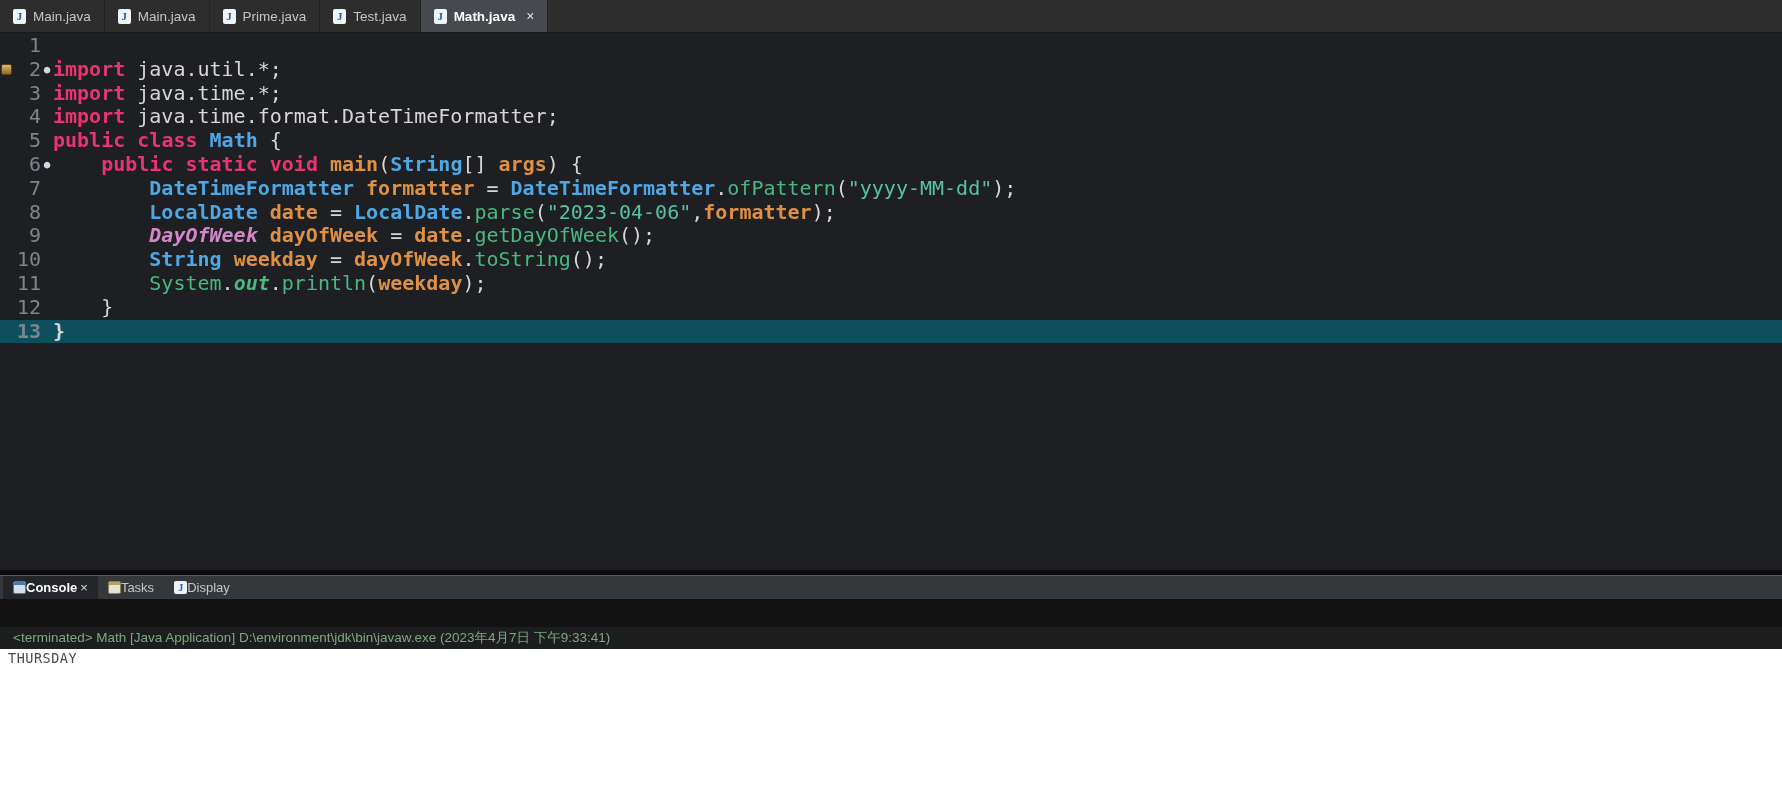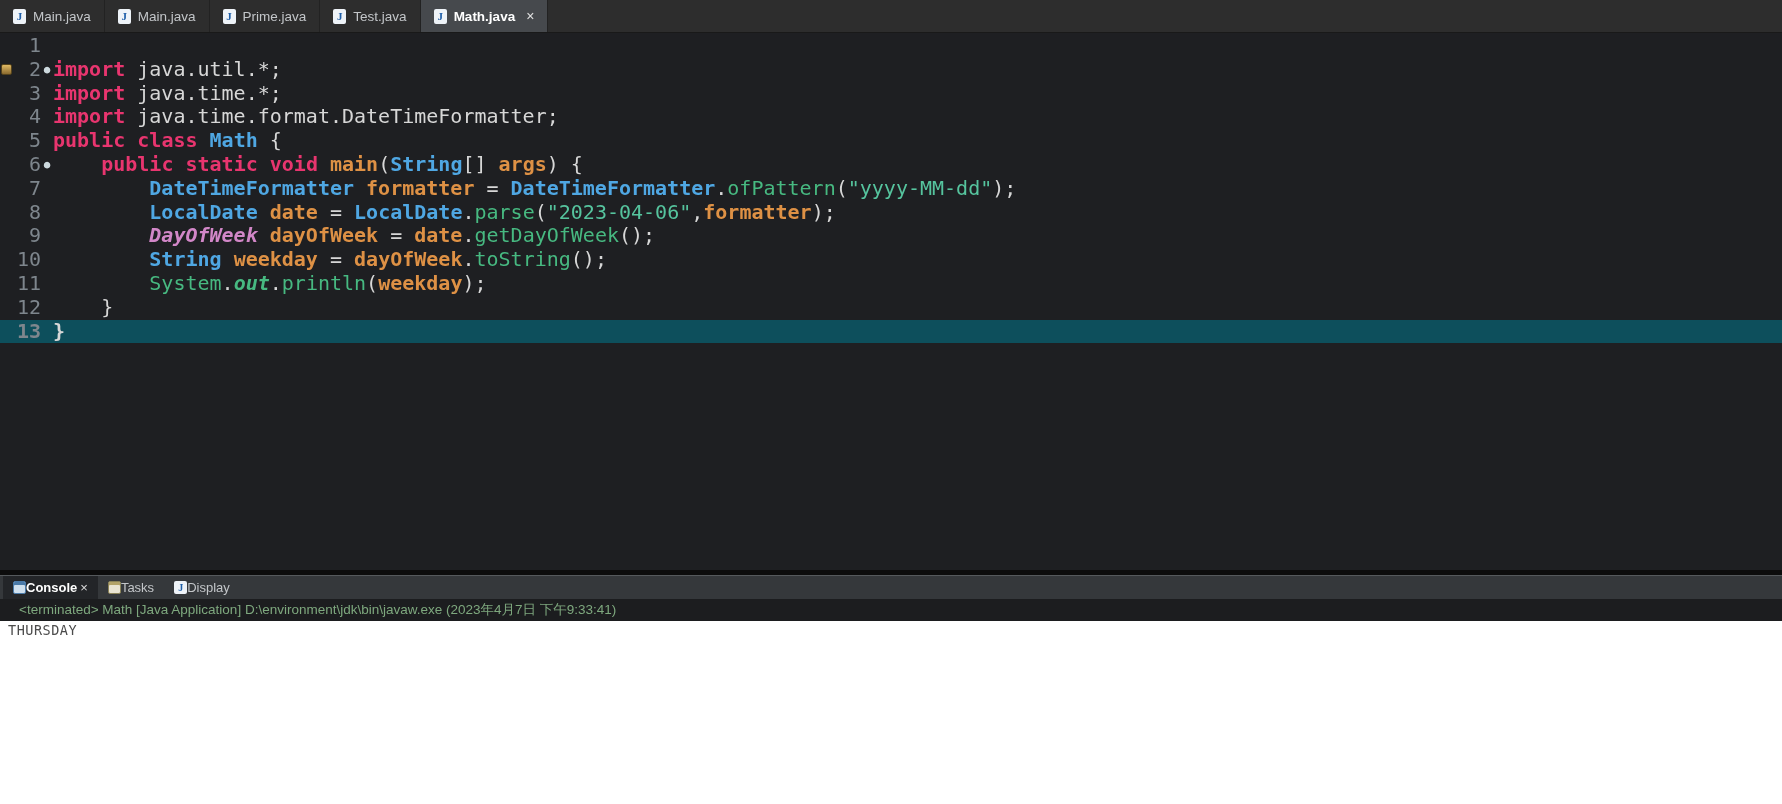--- a/index.html
+++ b/index.html
@@ -50,21 +50,21 @@
   .ctab { display:flex; align-items:center; padding:0 10px; font-size:13px; color:#c3c6c9; }
   .ctab.active { background:#232528; color:#fff; }
   .ctab.active .ctab-label { font-weight:bold; }
   .ctab .close { font-size:13px; color:#ddd; margin-left:3px; }
   .cicon { display:inline-block; width:13px; height:13px; border-radius:2px; }
   .console-icon { background:#cfe0ee; border:1px solid #4a7aa8; box-shadow:inset 0 3px 0 #4a7aa8; }
   .tasks-icon   { background:#e9e4d2; border:1px solid #8a8257; box-shadow:inset 0 3px 0 #b3a368; }
   .display-icon { background:#eef3f8; color:#1f5fa9; font-weight:bold; font-size:10px;
                   line-height:13px; text-align:center; font-family:"Liberation Serif", serif; }
   .cstatus { flex:0 0 22px; background:var(--c-statusBg,#1c1d1f); color:var(--c-statusText,#7ea87e);
-             font-size:13.5px; line-height:22px; padding-left:19px; white-space:pre; }
+             font-size:13.5px; line-height:22px; padding-left:13px; white-space:pre;margin-top:28px; }
   .coutput { flex:1 1 auto; background:var(--c-consoleBg,#ffffff); color:var(--c-consoleText,#4b4b4b);
              font-family:"DejaVu Sans Mono", monospace; font-size:13.5px; padding:1px 8px;
              letter-spacing:0.5px; }
 </style>
 </head>
 <body>
 
 <div class="window">
   <div class="etabbar">
       <div class="tab">

